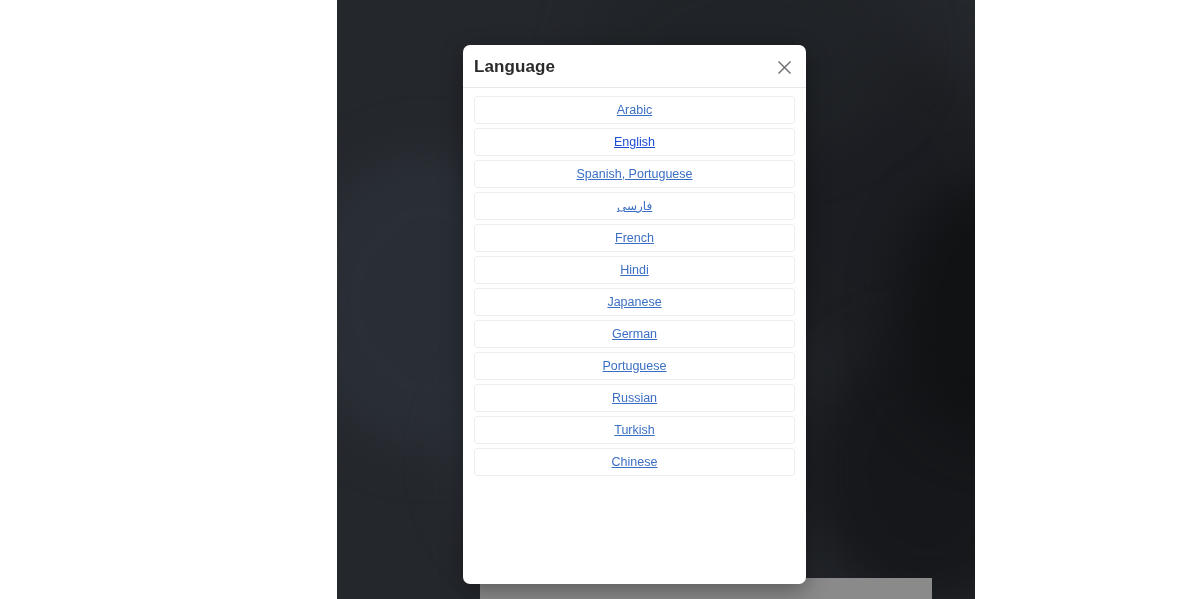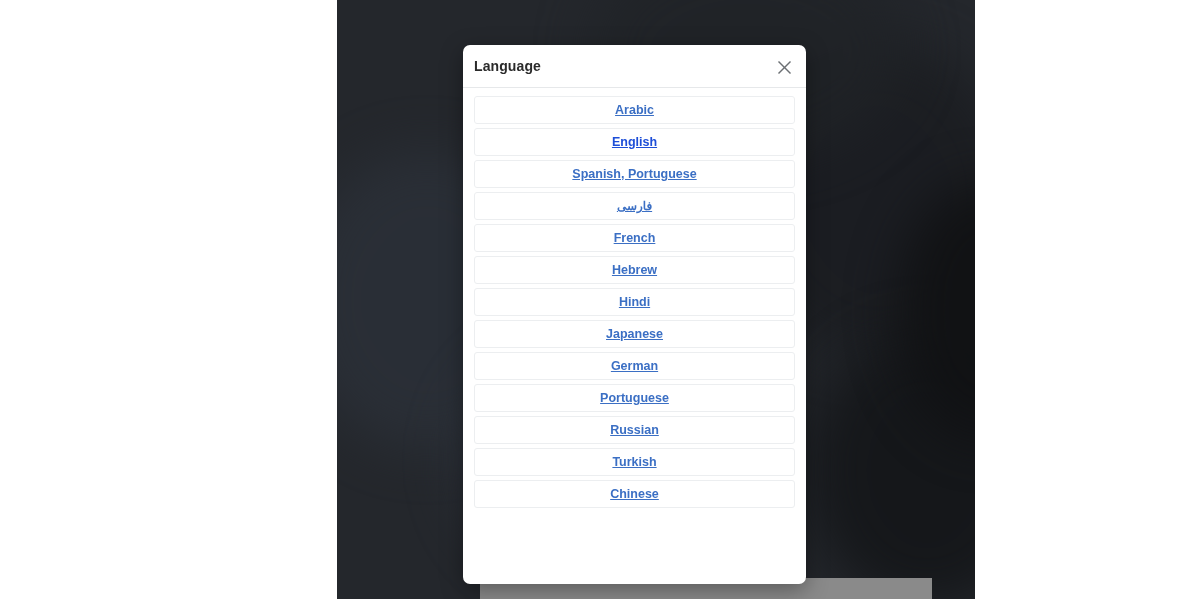--- a/index.html
+++ b/index.html
@@ -87,21 +87,21 @@
   .modal-header {
     position: relative;
     height: 43px;
     flex: 0 0 43px;
     border-bottom: 1px solid #e6e8ea;
     display: flex;
     align-items: center;
     padding: 0 12px 0 11px;
   }
   .modal-title {
-    font-size: 14px;
+    font-size: 17px;
     font-weight: bold;
     color: #2b2b2b;
     letter-spacing: .1px;
     line-height: 1;
   }
   .close-button {
     position: absolute;
     right: 10px;
     top: 10px;
     width: 24px;
@@ -138,21 +138,20 @@
     justify-content: center;
     cursor: pointer;
   }
   .lang-link {
     font-size: 12.5px;
     color: #3b6fc4;
     text-decoration: underline;
     text-underline-offset: 1px;
     line-height: 1;
     cursor: pointer;
-    font-weight: bold;
   }
   .lang-item.is-current .lang-link { color: #1d4ed8; }
   .lang-item.is-rtl .lang-link {
     direction: rtl;
     font-size: 12px;
   }
 </style>
 </head>
 <body>
 
@@ -193,23 +192,20 @@
           <li class="lang-item">
             <span class="lang-link">Spanish, Portuguese</span>
           </li>
           <li class="lang-item is-rtl">
             <span class="lang-link">فارسی</span>
           </li>
           <li class="lang-item">
             <span class="lang-link">French</span>
           </li>
           <li class="lang-item">
-            <span class="lang-link">Hebrew</span>
-          </li>
-          <li class="lang-item">
             <span class="lang-link">Hindi</span>
           </li>
           <li class="lang-item">
             <span class="lang-link">Japanese</span>
           </li>
           <li class="lang-item">
             <span class="lang-link">German</span>
           </li>
           <li class="lang-item">
             <span class="lang-link">Portuguese</span>

